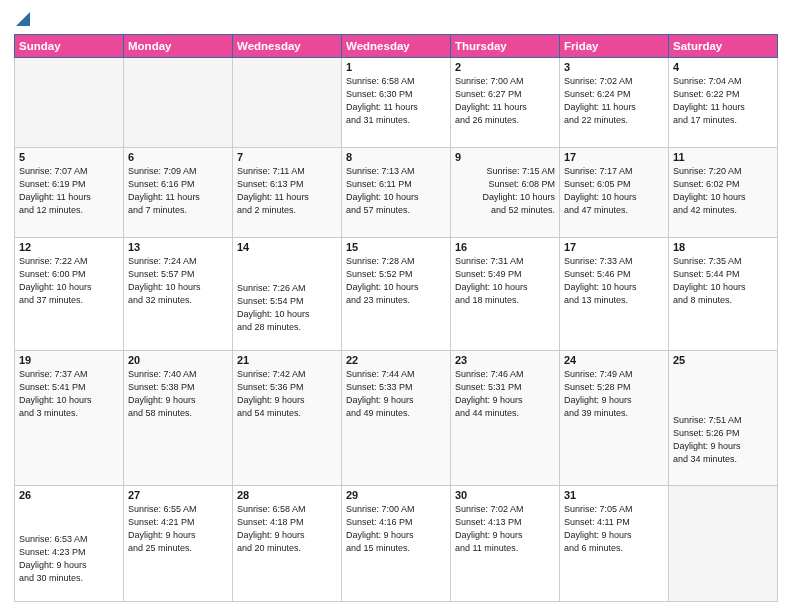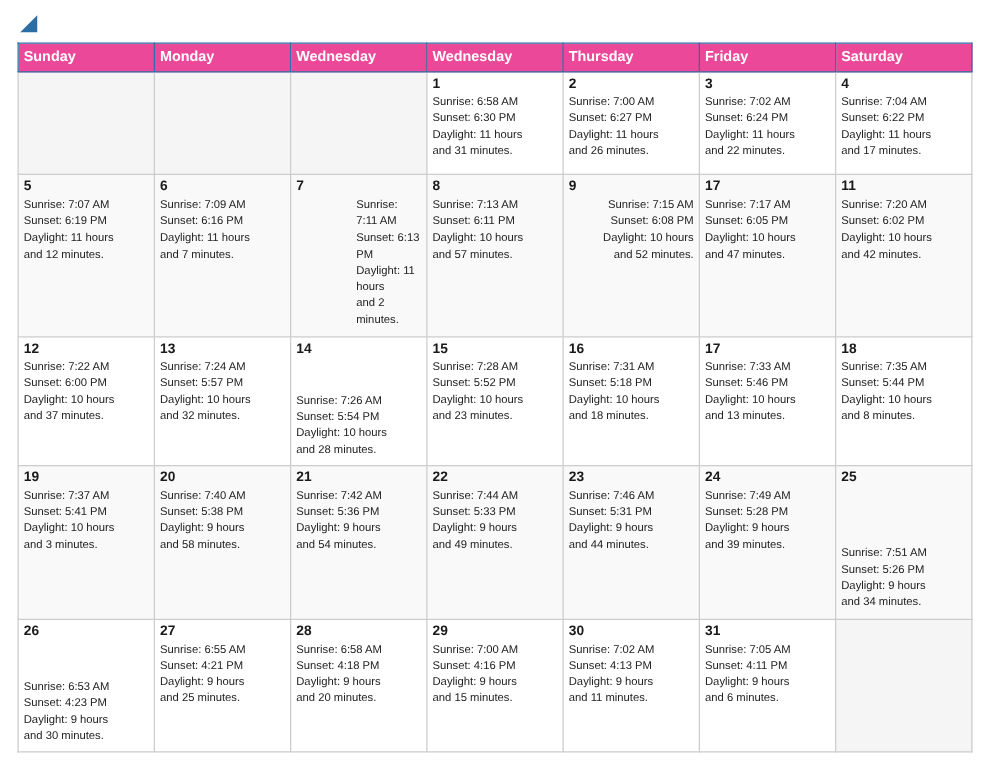--- a/index.html
+++ b/index.html
@@ -163,21 +163,21 @@
           </td>
           <td>
             <span class="day-number">6</span>
             <div class="day-info" style="white-space: pre-line;">Sunrise: 7:09 AM
 Sunset: 6:16 PM
 Daylight: 11 hours
 and 7 minutes.</div>
           </td>
           <td>
             <span class="day-number">7</span>
-            <div class="day-info" style="white-space: pre-line; margin-left: 48px;">Sunrise: 7:11 AM
+            <div class="day-info" style="white-space: pre-line;">Sunrise: 7:11 AM
 Sunset: 6:13 PM
 Daylight: 11 hours
 and 2 minutes.</div>
           </td>
           <td>
             <span class="day-number">8</span>
             <div class="day-info" style="white-space: pre-line;">Sunrise: 7:13 AM
 Sunset: 6:11 PM
 Daylight: 10 hours
 and 57 minutes.</div>
@@ -229,21 +229,21 @@
           <td>
             <span class="day-number">15</span>
             <div class="day-info" style="white-space: pre-line;">Sunrise: 7:28 AM
 Sunset: 5:52 PM
 Daylight: 10 hours
 and 23 minutes.</div>
           </td>
           <td>
             <span class="day-number">16</span>
             <div class="day-info" style="white-space: pre-line;">Sunrise: 7:31 AM
-Sunset: 5:18 PM
+Sunset: 5:49 PM
 Daylight: 10 hours
 and 18 minutes.</div>
           </td>
           <td>
             <span class="day-number">17</span>
             <div class="day-info" style="white-space: pre-line;">Sunrise: 7:33 AM
 Sunset: 5:46 PM
 Daylight: 10 hours
 and 13 minutes.</div>
           </td>

